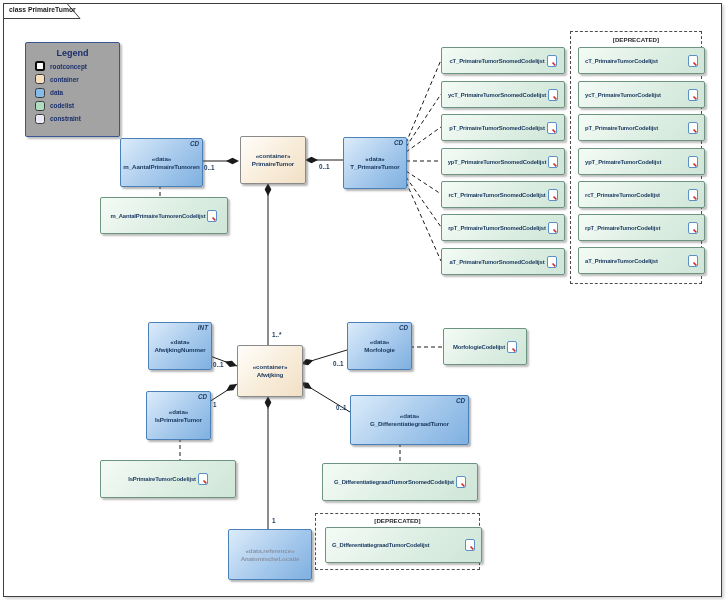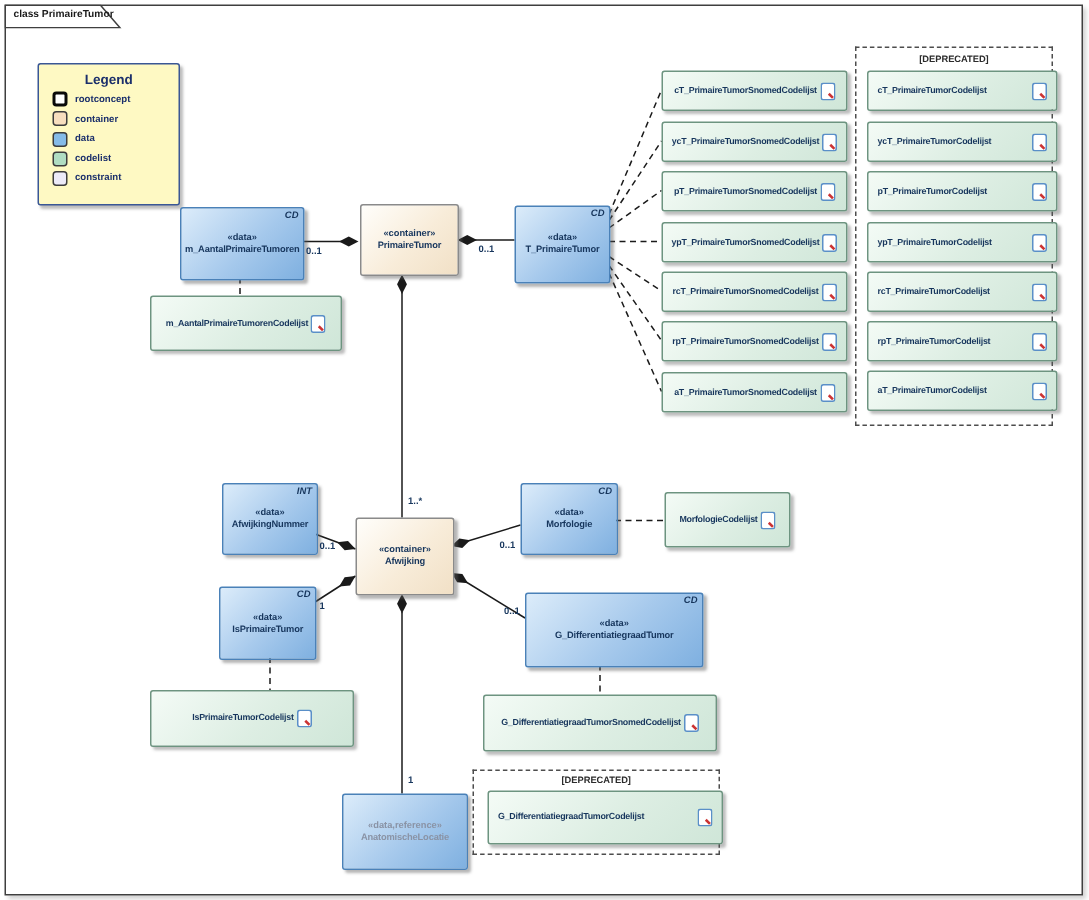--- a/index.html
+++ b/index.html
@@ -22,21 +22,21 @@
         color:#17365d;border-radius:2px;border:1px solid #6d9480;
         background:linear-gradient(135deg,#f4fbf6 0%,#ddeee3 55%,#cfe6d8 100%);
         box-shadow:2px 2px 2px rgba(90,90,90,.4);padding:0 3px;}
   .codelist .name{font-size:5.9px;font-weight:bold;white-space:nowrap;letter-spacing:-.15px;}
   .codelist.spread{justify-content:space-between;padding:0 6px;}
   .doc-icon{flex:0 0 auto;}
   .dep-box{position:absolute;border:1.5px dashed #4d4d4d;background:#fff;}
   .dep-label{position:absolute;width:100%;text-align:center;font-size:6.2px;font-weight:bold;color:#2b2b2b;}
   .mult{position:absolute;font-size:6.3px;font-weight:bold;color:#17365d;white-space:nowrap;}
   
-  .legend{position:absolute;left:25px;top:42px;width:93px;height:93px;background:#fef9c3;
+  .legend{position:absolute;left:25px;top:42px;width:93px;height:93px;background:#a3a3a3;
         border:1px solid #3a5795;border-radius:2px;box-shadow:2px 2px 2px rgba(90,90,90,.4);}
   .legend-title{text-align:center;font-size:9px;font-weight:bold;color:#1b2f6b;margin-top:5px;}
   .legend-item{display:flex;align-items:center;gap:5px;margin:3.2px 0 0 9px;}
   .legend-swatch{width:10px;height:10px;border-radius:2.5px;border:1px solid #3c3c3c;box-sizing:border-box;}
   .legend-swatch.thick{border:2px solid #0a0a0a;}
   .legend-item span{font-size:6.4px;font-weight:bold;color:#1b2f6b;}
 </style>
 </head>
 <body>
 

